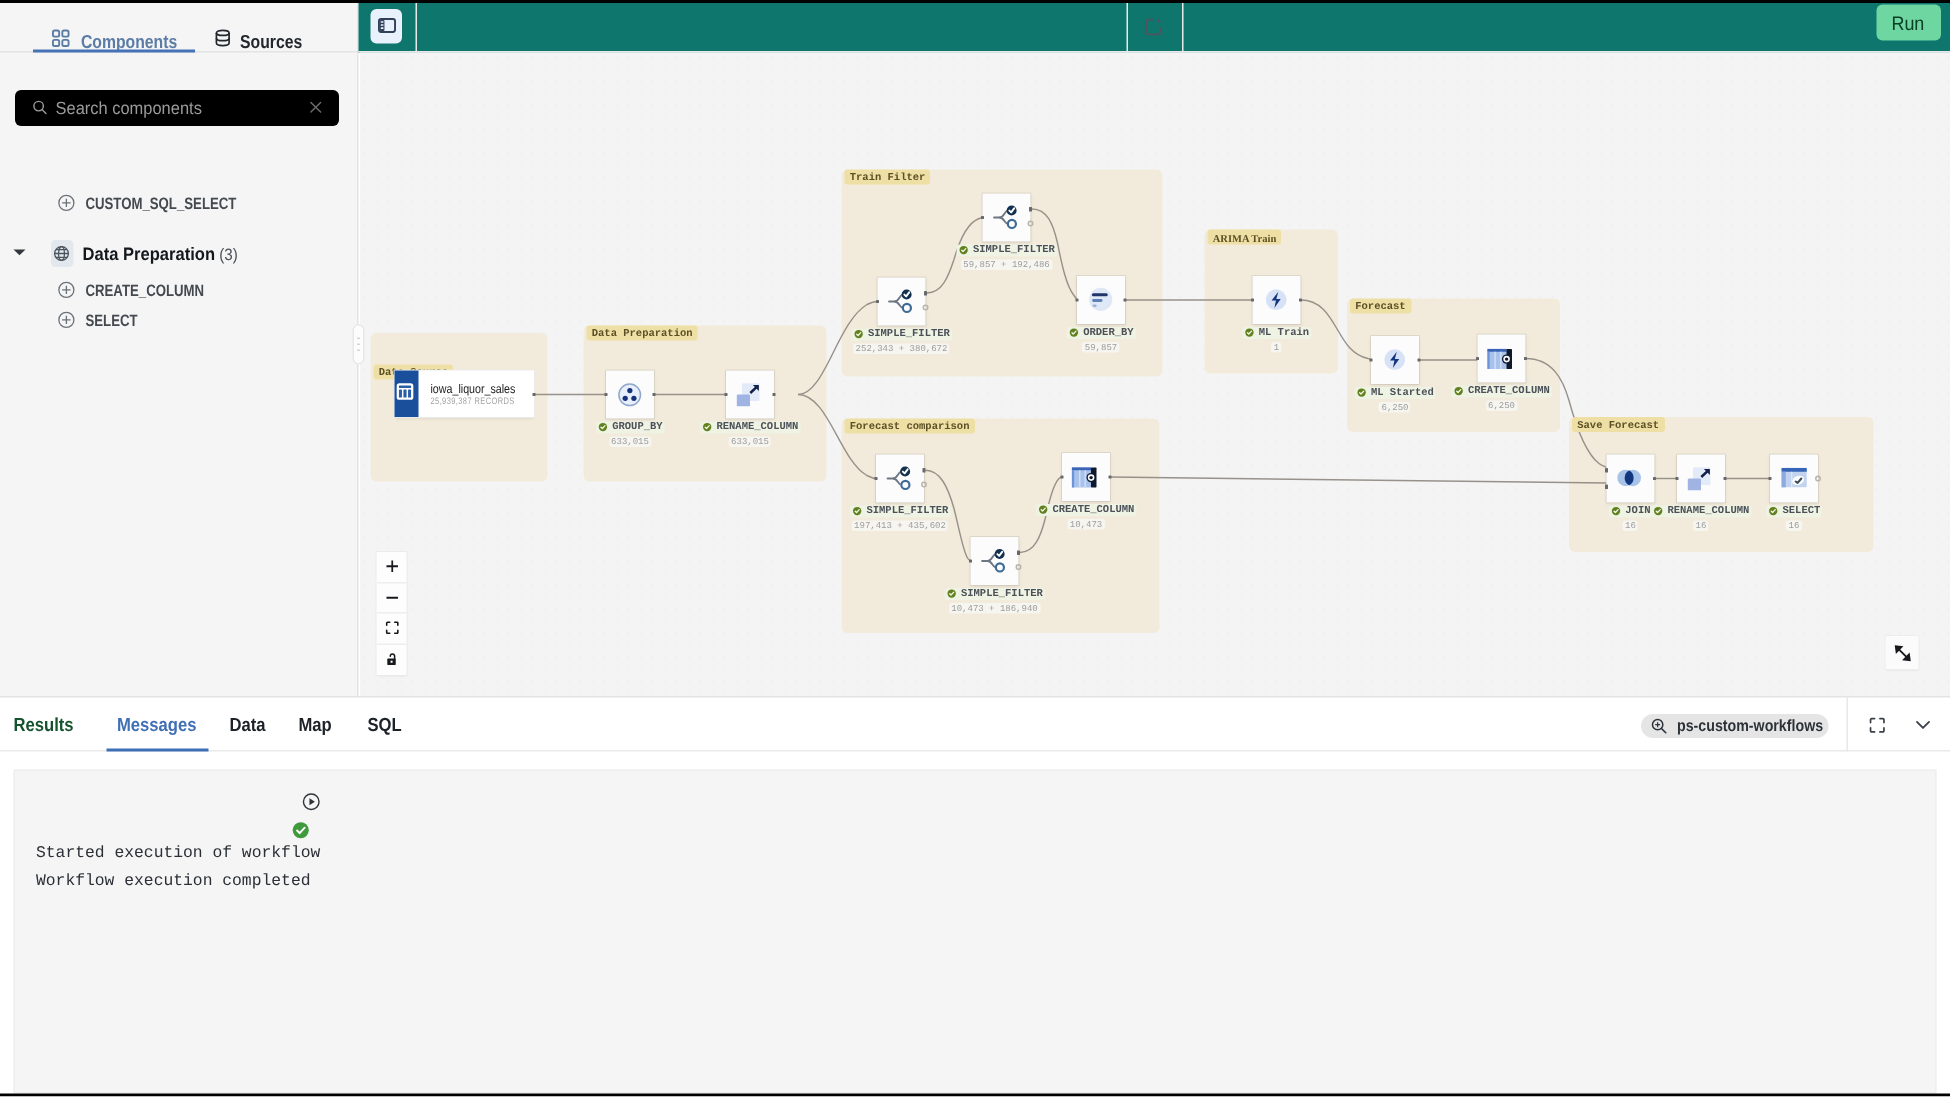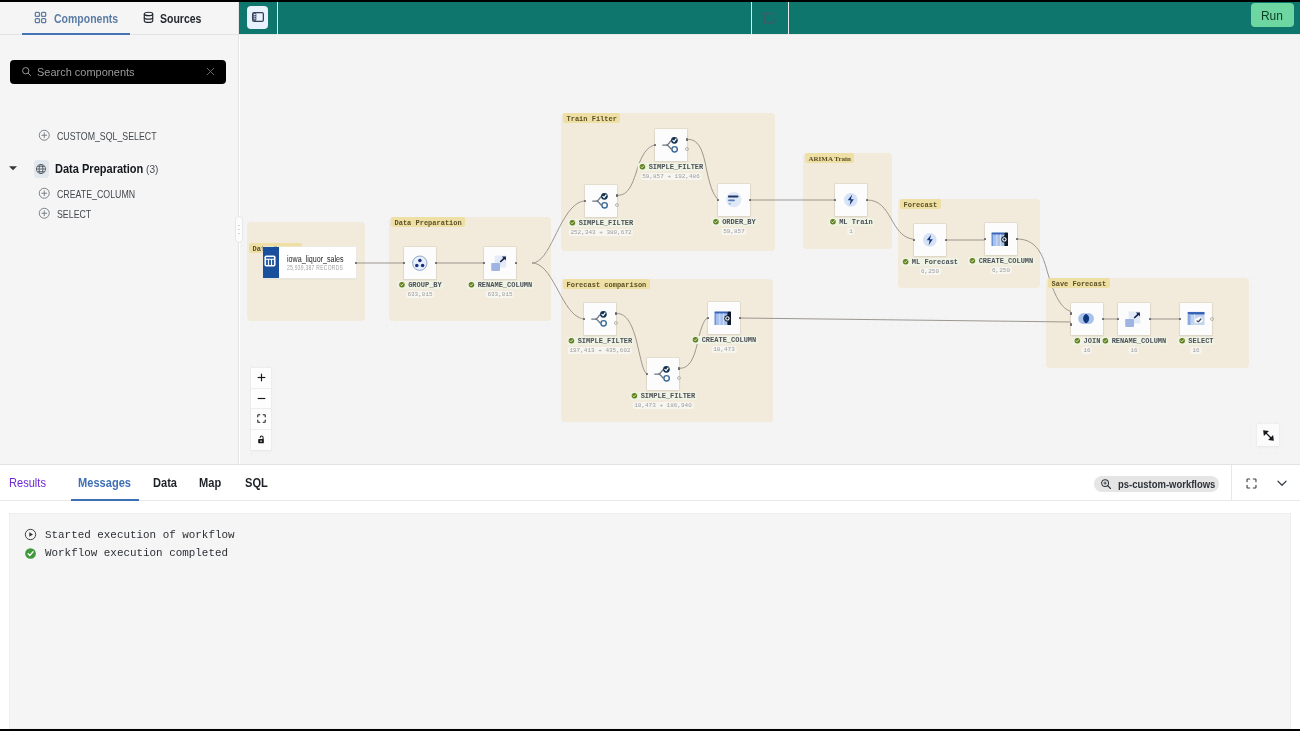--- a/index.html
+++ b/index.html
@@ -11,41 +11,41 @@
     background:#ffffff; color:#1f2933;
     -webkit-font-smoothing:antialiased;
   }
   #app { position:relative; width:1300px; height:731px; background:#fff; }
   .topbar-black { position:absolute; left:0; top:0; width:1300px; height:2px; background:#000; }
 
   
   #left-panel { position:absolute; left:0; top:2px; width:239px; height:462px;
      background:#f5f5f5; border-right:1px solid #e4e4e4; }
   #lp-tabs { position:relative; height:33px; border-bottom:1px solid #e3e3e3; }
-  .lp-tab { position:absolute; top:0; height:33px; display:flex; align-items:center; gap:7px;
+  .lp-tab { position:absolute; top:0; height:33px; display:flex; align-items:flex-end; gap:7px;
     font-size:12.5px; letter-spacing:0; cursor:pointer; }
   .lp-tab .lbl { font-weight:600; transform:scaleX(0.84); transform-origin:left center; white-space:nowrap; }
   .lp-tab.active .lbl { color:#5b7ca5; }
   .lp-tab.inactive .lbl { color:#22272d; font-weight:600; }
   .lp-underline { position:absolute; height:2px; background:#4573b6; bottom:-0.5px; }
 
   #lp-search { position:absolute; left:10px; top:57.5px; width:215.5px; height:24.5px;
      background:#000000; border-radius:4px; display:flex; align-items:center; }
   #lp-search .ph { font-size:11.8px; color:#9b9b9b; margin-left:4.5px;
      transform:scaleX(0.93); transform-origin:left center; }
 
   .lp-group { position:absolute; left:0; width:239px; height:22px; display:flex; align-items:center; }
   .lp-caret { position:absolute; left:8px; top:5px; display:flex;}
   .lp-gicon { position:absolute; left:33.7px; top:1.5px; width:15.4px; height:18.4px;
       background:#e3e8ef; border-radius:3px; display:flex; align-items:center; justify-content:center;}
   .lp-glabel { position:absolute; left:55px; font-size:12px; font-weight:700; color:#14181d;
      transform:scaleX(0.92); transform-origin:left center; white-space:nowrap; }
   .lp-gcount { font-size:11px; font-weight:400; color:#4a5159; margin-left:3px; }
 
-  .lp-item { position:absolute; left:0; width:284px; height:19px; display:flex; align-items:center; cursor:pointer;}
+  .lp-item { position:absolute; left:0; width:284px; height:19px; display:flex; align-items:center; cursor:pointer;font-weight:bold;}
   .lp-iicon { position:absolute; left:37.5px; top:2.5px; display:flex;}
   .lp-ilabel { position:absolute; left:57px; font-size:11px; letter-spacing:0px; color:#44494f;
      font-family:"Liberation Sans", sans-serif; transform:scaleX(0.80); transform-origin:left center; }
 
   
   #toolbar { position:absolute; left:239px; top:2px; width:1061px; height:33px;
      background:#0f766e; border-bottom:1px solid #e8e8e8; }
   #tb-panel-btn { position:absolute; left:8px; top:3.5px; width:21px; height:23px;
      background:#e9f1fc; border-radius:4px; display:flex; align-items:center; justify-content:center; cursor:pointer;}
   .tb-sep { position:absolute; top:0; width:1px; height:33px; background:#e9e9e9; }
@@ -106,38 +106,38 @@
      background:#fcfcfc; border:0.7px solid #e8e8e8; border-radius:4px; z-index:20;
      display:flex; flex-direction:column; align-items:center; justify-content:center; gap:2.6px;}
   .cs-dot { width:1.4px; height:1.4px; background:#d0d0d0; border-radius:50%; flex:none; }
 
   
   #bottom { position:absolute; left:0; top:464px; width:1300px; height:267px; background:#fff;
      border-top:1px solid #e3e3e3; }
   #bp-tabs { position:relative; height:36px; border-bottom:1px solid #e9e9e9; }
   .bp-tab { position:absolute; top:0; height:36px; display:flex; align-items:center;
      font-size:12.6px; color:#1d2228; cursor:pointer; font-weight:600; }
-  .bp-tab.muted { color:#6d28d9; font-weight:400; }
+  .bp-tab.muted { color:#14532d; font-weight:700; }
   .bp-tab > span { transform:scaleX(0.88); transform-origin:left center; white-space:nowrap; }
   .bp-tab.active { color:#3f6fb5; }
   .bp-underline { position:absolute; height:2px; background:#3f6fb5; bottom:-1px; }
 
   #bp-chip { position:absolute; left:1094px; top:11px; height:16px; width:125px; background:#e5e5e6;
      border-radius:8px; display:flex; align-items:center; padding:0 0 0 5.5px; gap:6px; cursor:pointer;}
   #bp-chip .lbl { font-size:10.9px; color:#2c3238; font-weight:600; transform:scaleX(0.87);
      transform-origin:left center; white-space:nowrap; }
   #bp-expand { position:absolute; left:1243px; top:10px; width:16px; height:16px;
      display:flex; align-items:center; justify-content:center; cursor:pointer;}
   #bp-collapse { position:absolute; left:1274px; top:10px; width:16px; height:16px;
      display:flex; align-items:center; justify-content:center; cursor:pointer;}
   .bp-vsep { position:absolute; top:0; width:1px; height:36px; background:#e8e8e8; }
 
   #msgbox { position:absolute; left:9px; top:48px; width:1282px; height:216px;
      background:#f5f5f5; border:1px solid #eeeeee; }
-  .msg-row { position:absolute; left:14px; display:flex; align-items:center; gap:8px; }
+  .msg-row { position:absolute; left:14px; display:flex; align-items:flex-end; gap:22px;flex-direction:column; }
   .msg-txt { font-family:"Liberation Mono", monospace; font-size:10.9px; color:#2c3036; letter-spacing:0;}
   #bottom-edge { position:absolute; left:0; top:729px; width:1300px; height:2px; background:#000; }
 </style>
 </head>
 <body>
 
 <div id="app">
   <div class="topbar-black"></div>
 
   <div id="left-panel">
@@ -508,21 +508,21 @@
       <span class="port" style="left:704.8px; top:203.7px"></span>
     <div class="nmeta" style="left:690px; top:223px;">
       <div class="nrow">
           <span class="chk">
             <svg width="7.4" height="7.4" viewBox="0 0 16 16">
               <circle cx="8" cy="8" r="7.3" fill="#eaf1dc"></circle>
               <circle cx="8" cy="8" r="6" fill="#62801f"></circle>
               <path d="M5.2 8.2 L7.1 10.2 L11.0 6.0" stroke="#f3f7e8" stroke-width="1.9" fill="none" stroke-linecap="round" stroke-linejoin="round"></path>
             </svg>
           </span>
-          <span class="node-lbl">ML Forecast</span>
+          <span class="node-lbl">ML Started</span>
         </div>
       <div class="node-val">6,250</div>
     </div>
     <div class="node" style="left:745px; top:188px;">
         <span>
           <svg width="32" height="32" viewBox="0 0 32 32" style="display:block">
             <rect x="6.6" y="9.6" width="12.8" height="13.4" rx="0.5" fill="#a9c2ec"></rect>
             <rect x="6.6" y="9.6" width="12.8" height="1.9" fill="#3a63b6"></rect>
             <rect x="6.6" y="11.5" width="1.5" height="11.5" fill="#6d93d8"></rect>
             <rect x="11.3" y="11.5" width="1.0" height="11.5" fill="#cfddf5"></rect>

